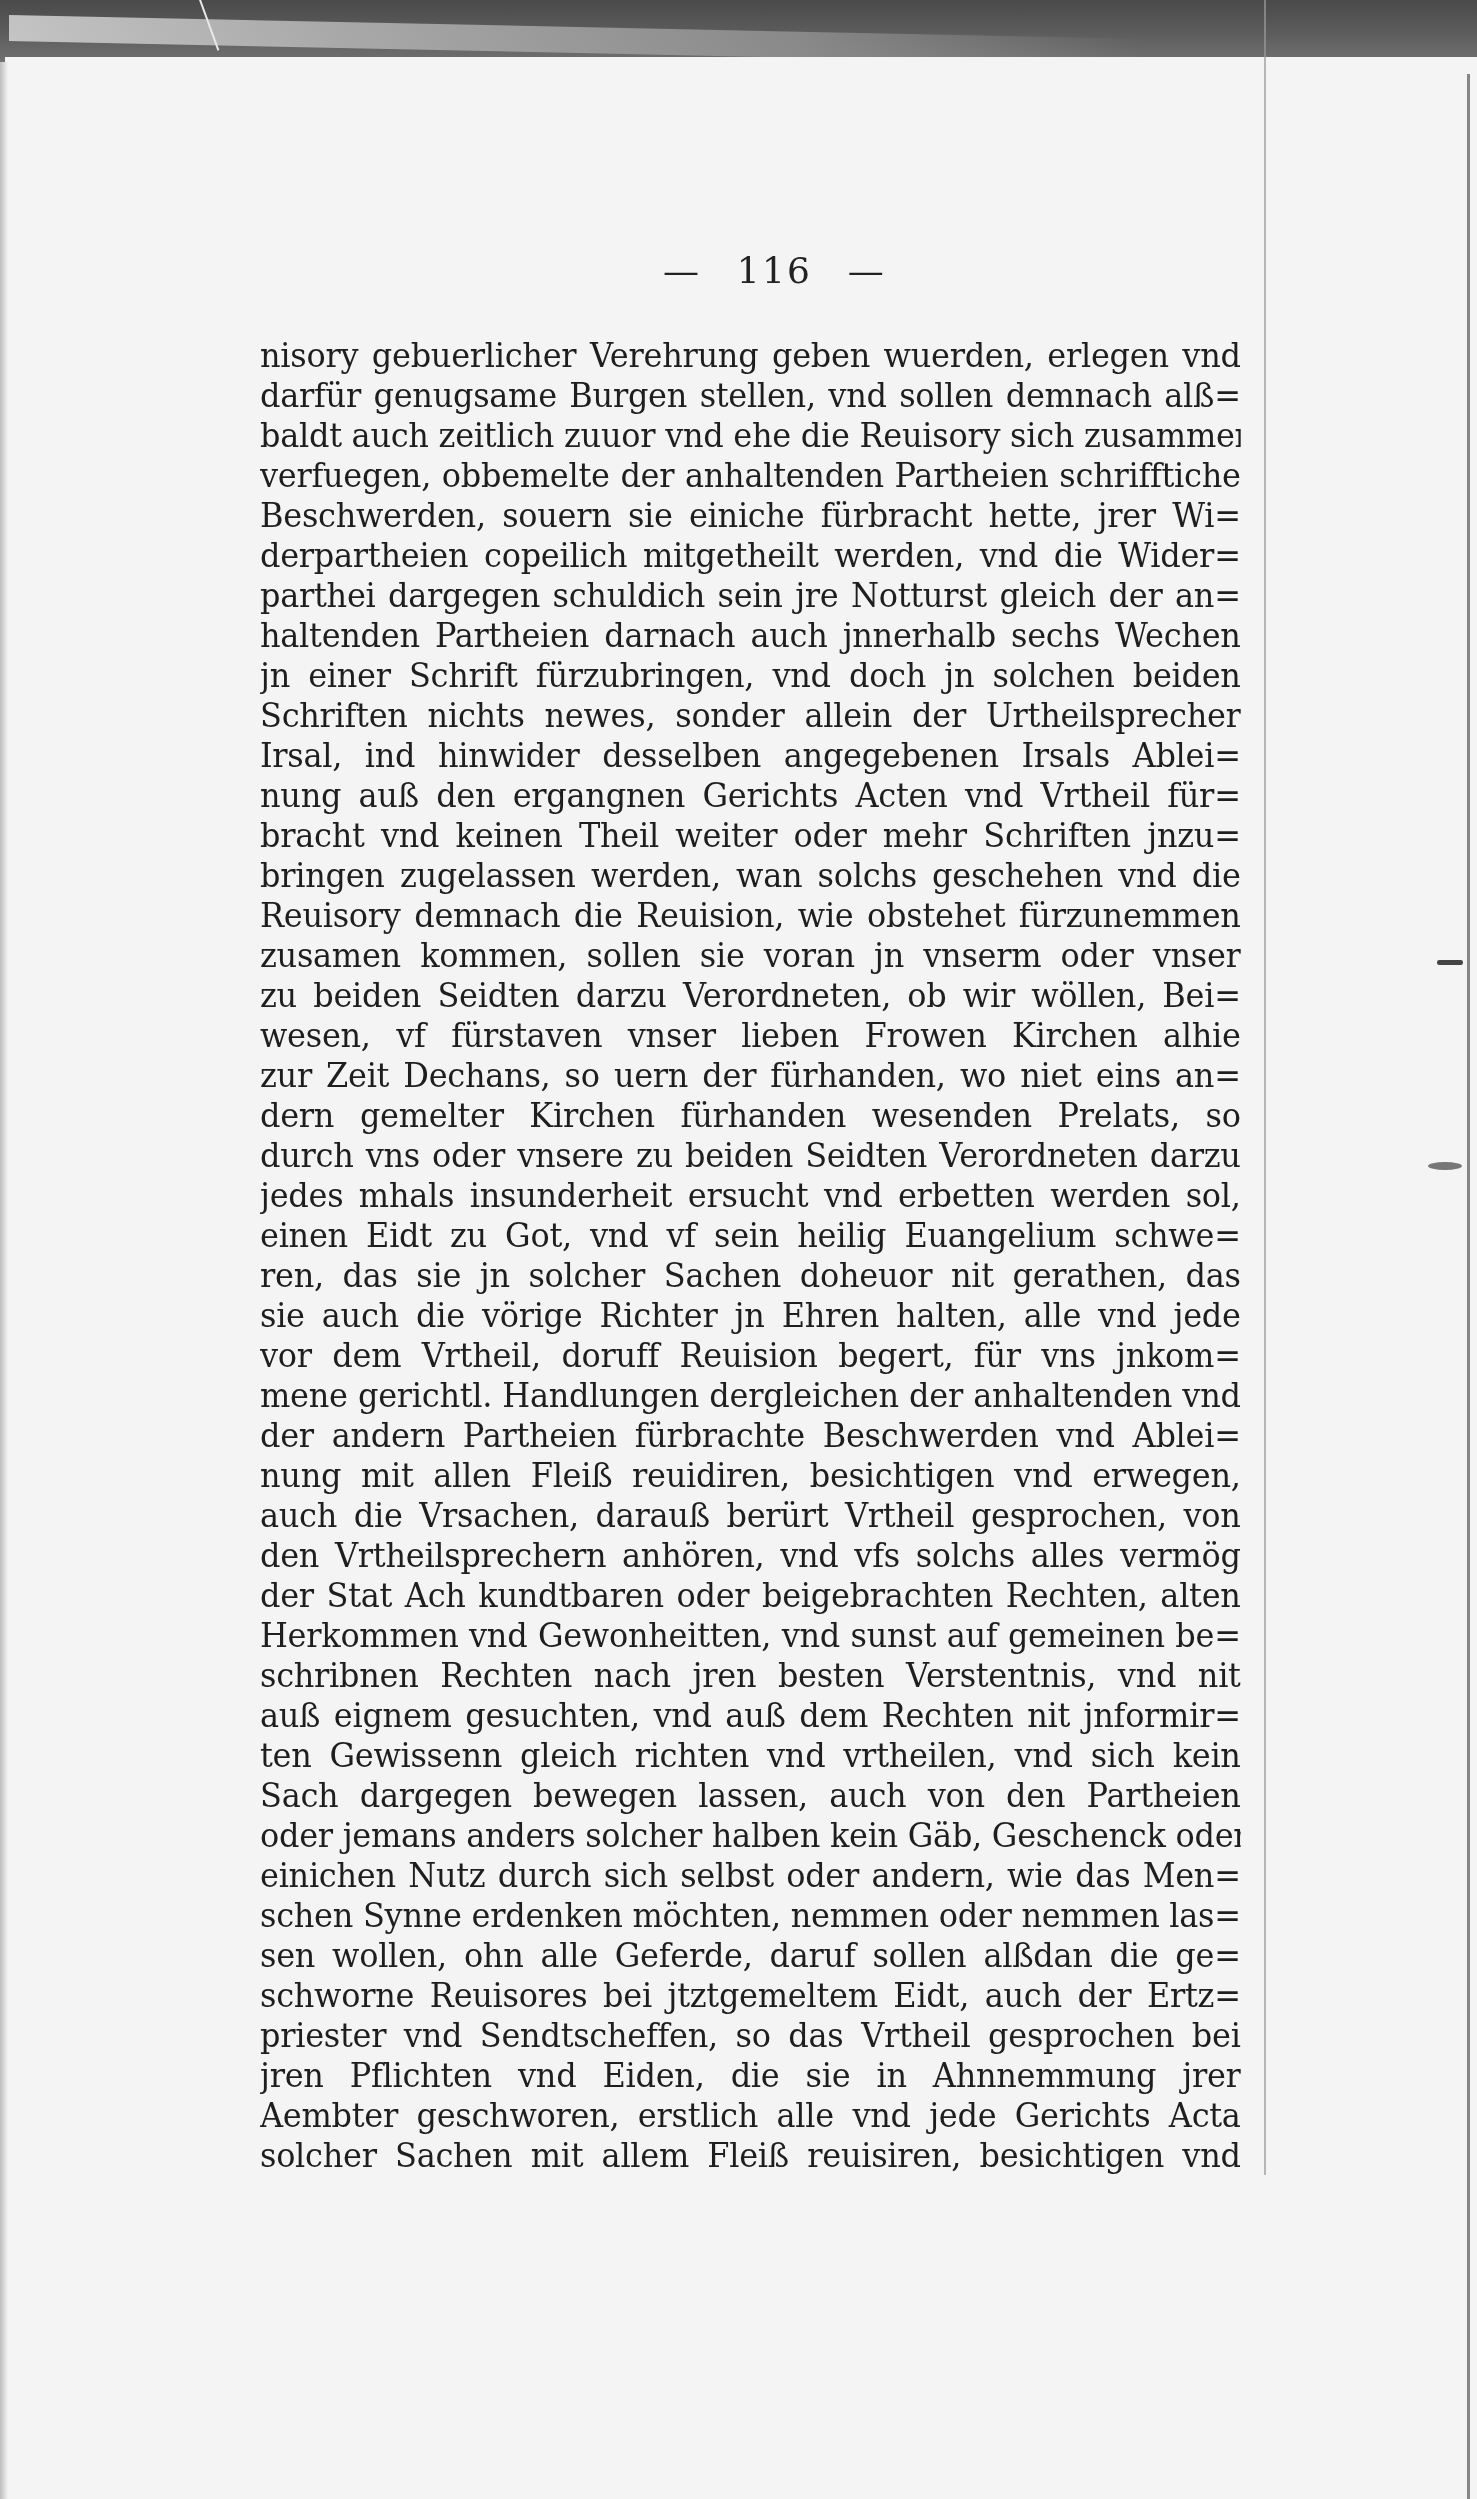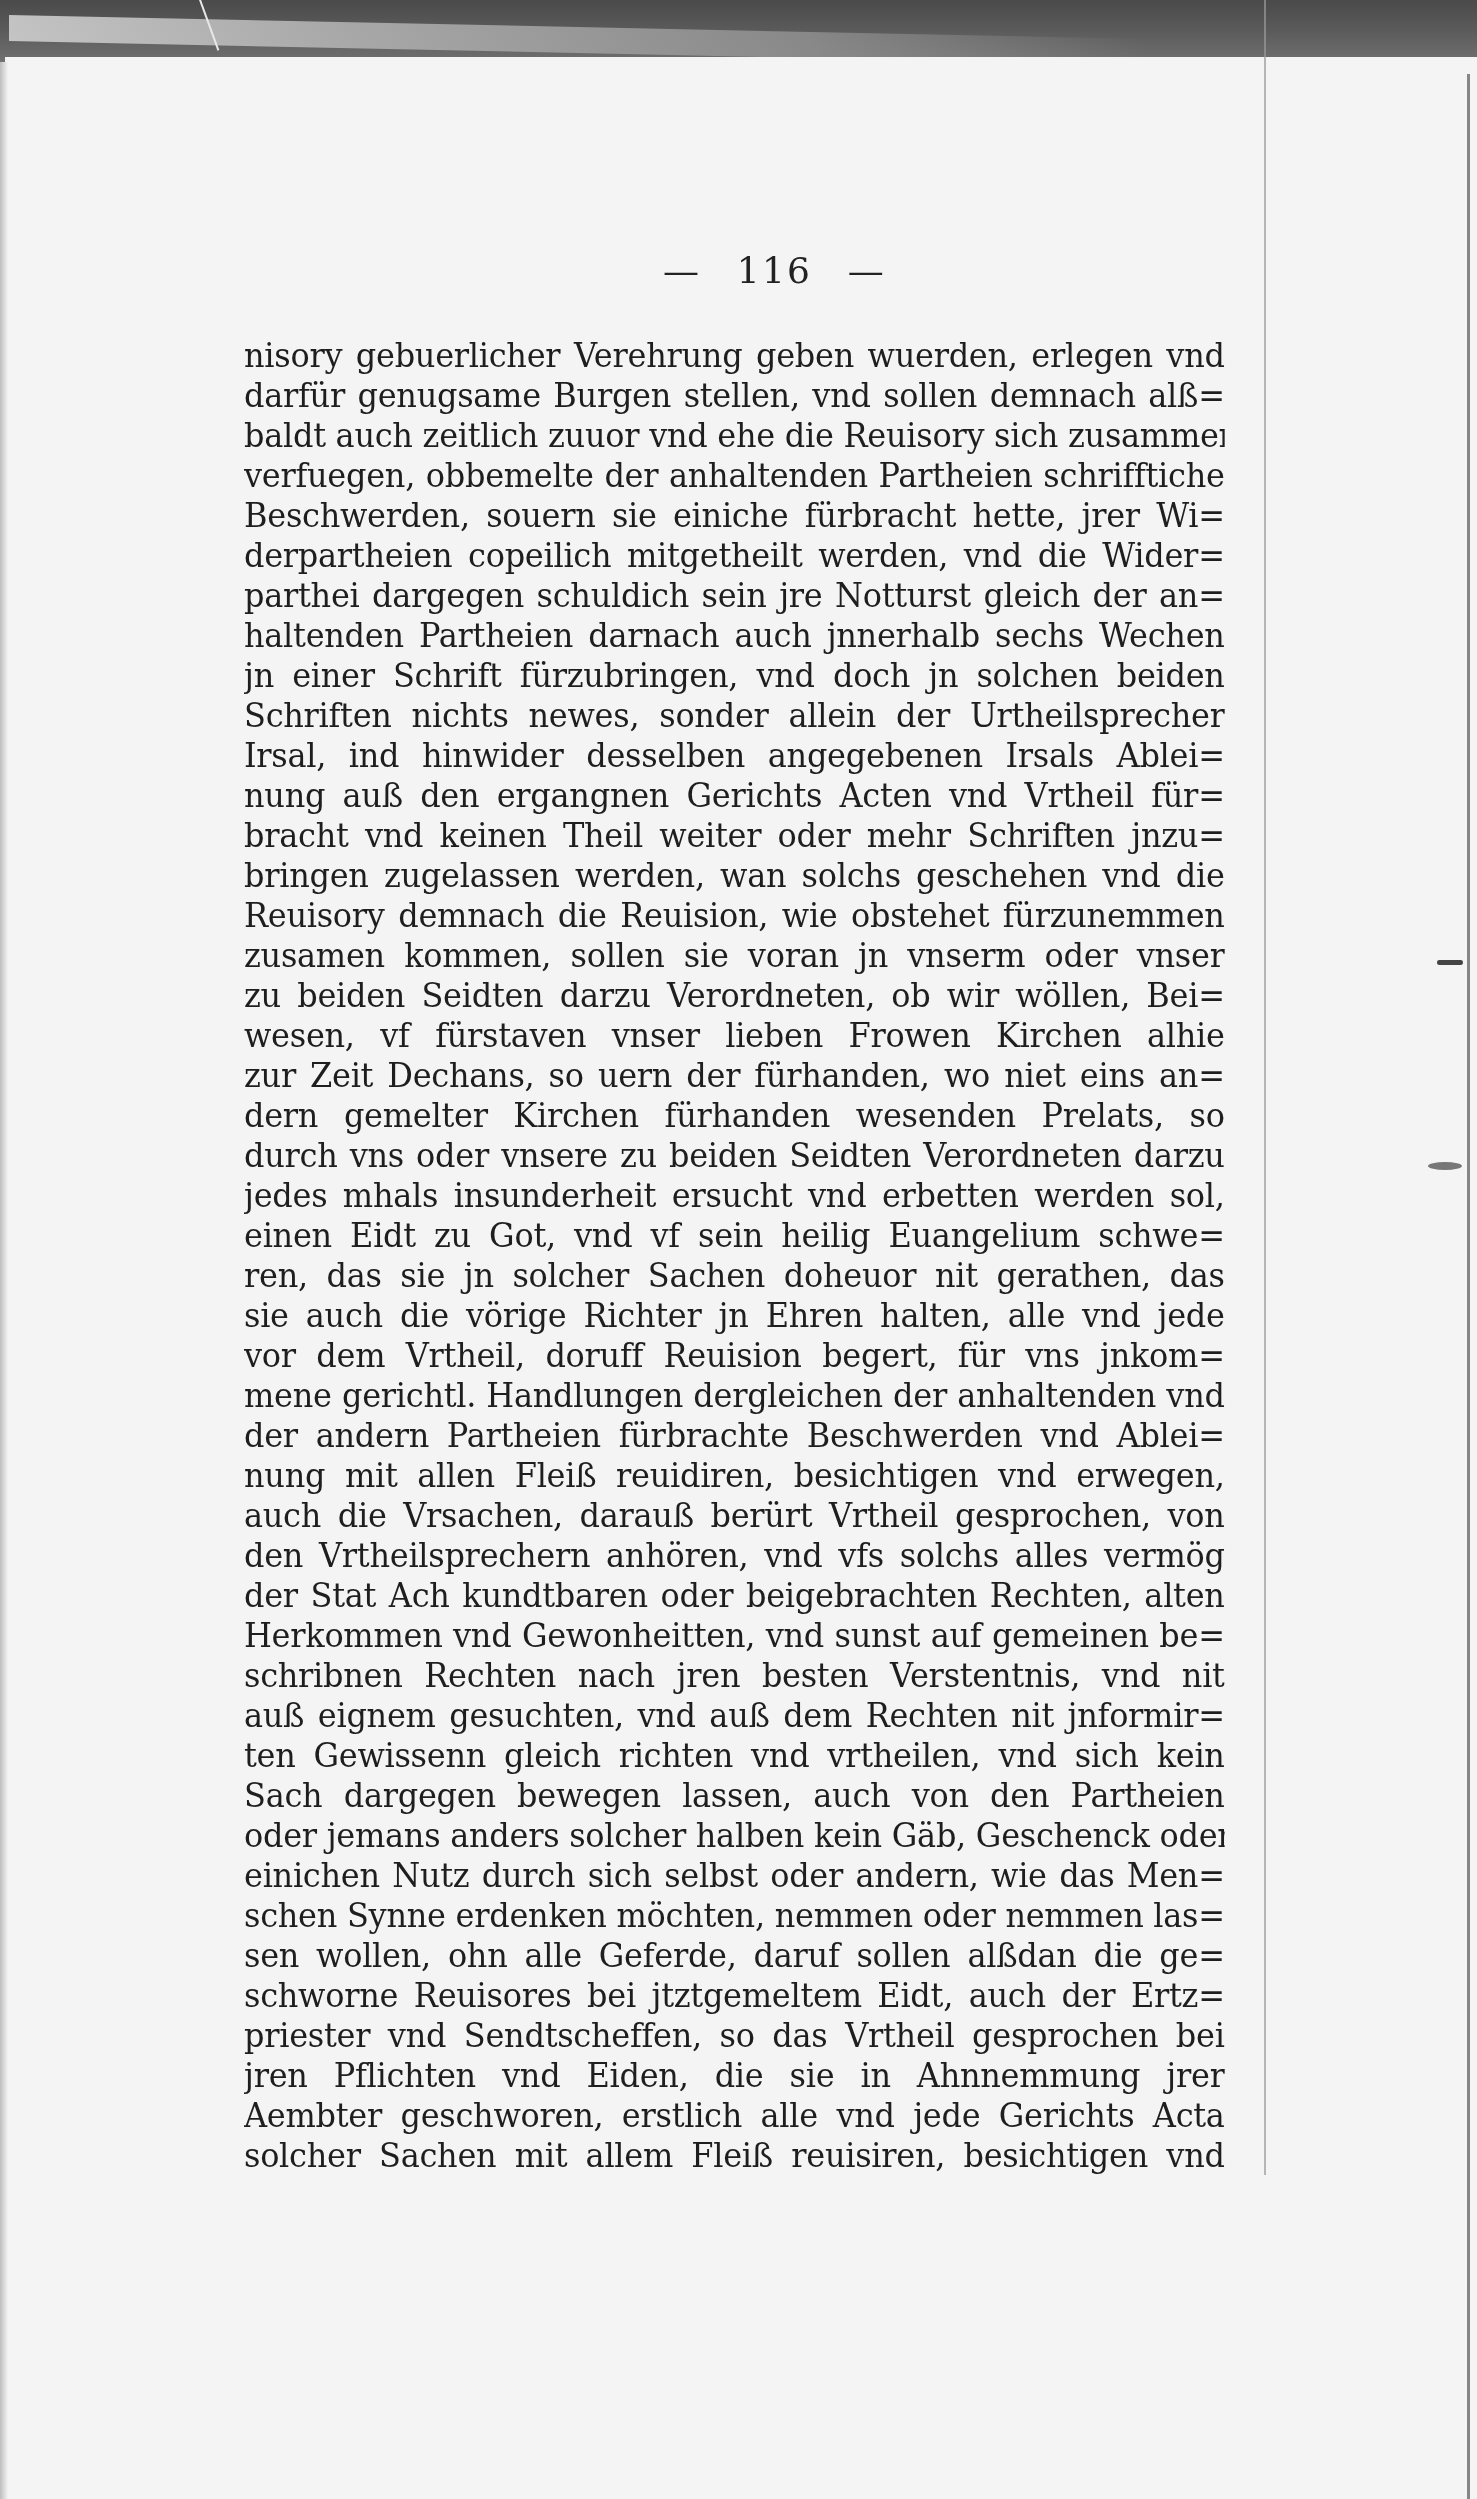--- a/index.html
+++ b/index.html
@@ -46,21 +46,21 @@
     background: #777; border-radius: 50%;
   }
   .page-header {
     position: absolute; left: 0; top: 250px; width: 1477px; text-align: center;
     font-family: "DejaVu Serif", serif; font-size: 36px; color: #222;
     letter-spacing: 2.3px;
     padding-left: 36px;
   }
   .page-header .dash { display: inline-block; margin: 0 21.6px; }
   .body-text {
-    position: absolute; left: 244px; top: 336px; width: 1011px;
+    position: absolute; left: 260px; top: 336px; width: 1011px;
   }
   .line {
     font-family: "DejaVu Serif", serif;
     font-size: 33px; line-height: 40px; height: 40px;
     color: #1e1e1e; white-space: nowrap; overflow: hidden;
     text-align: justify; text-align-last: justify;
     transform: scaleX(0.97); transform-origin: left center;
     letter-spacing: -0.3px;
   }
 </style>

